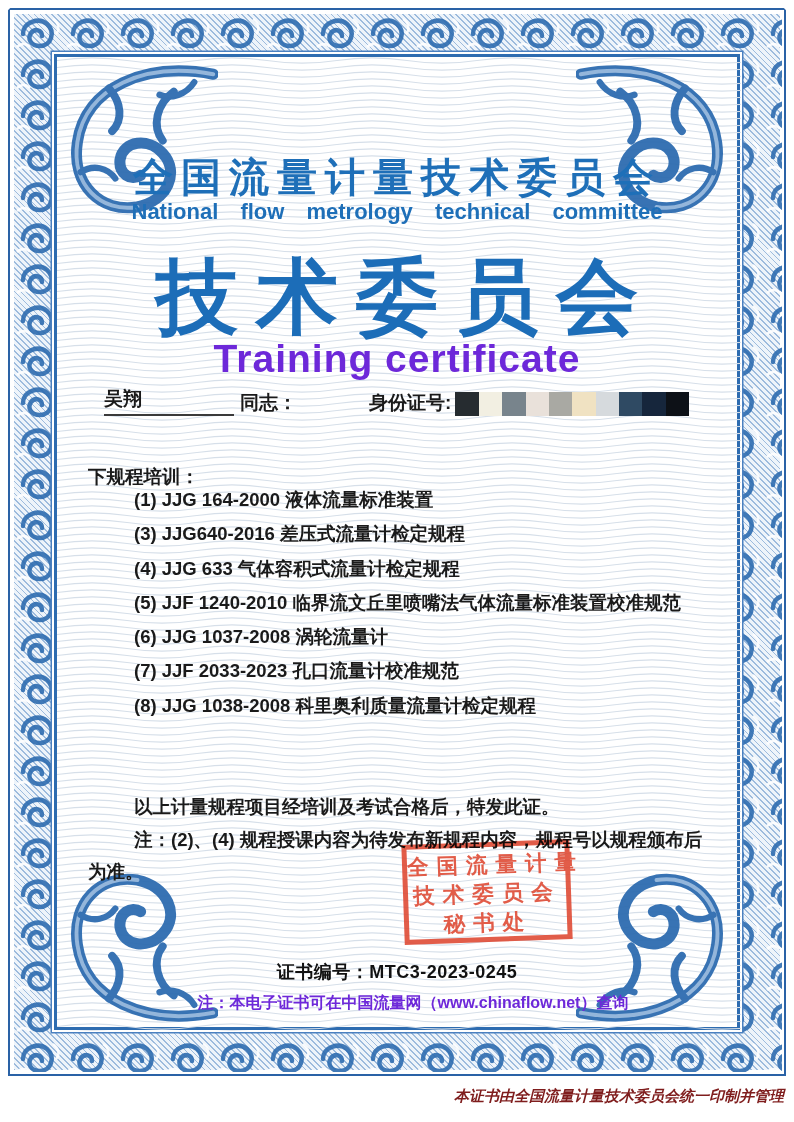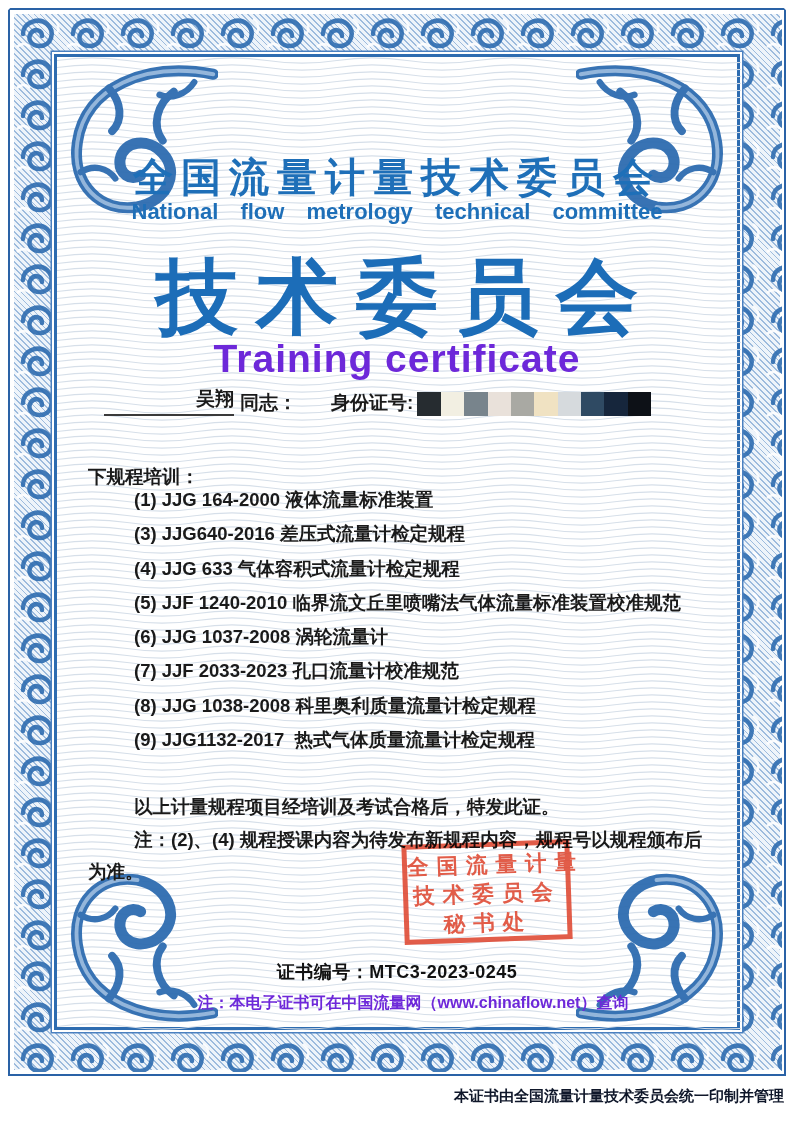--- a/index.html
+++ b/index.html
@@ -42,44 +42,44 @@
     color:#1c6db8;font-size:82px;font-weight:bold;letter-spacing:18px;text-indent:18px;white-space:nowrap;
   }
   .title-en{
     position:absolute;top:337px;left:0;width:100%;text-align:center;
     color:#6d28d9;font-size:39px;font-weight:bold;letter-spacing:1px;
   }
   .recipient-row{
     position:absolute;top:386px;left:104px;display:flex;align-items:flex-end;
     color:#1a1a1a;font-size:19px;font-weight:bold;
   }
-  .name-underlined{display:inline-block;width:130px;text-align:right;border-bottom:2px solid #3a3a3a;padding-bottom:2px;}
+  .name-underlined{display:inline-block;width:130px;text-align:left;border-bottom:2px solid #3a3a3a;padding-bottom:2px;}
   .honorific{margin-left:6px;}
-  .id-label{margin-left:34px;}
+  .id-label{margin-left:72px;}
   .id-blocks{display:inline-flex;margin-left:4px;vertical-align:middle;}
   .id-block{width:23.4px;height:24px;}
   .body-text{color:#1a1a1a;font-weight:bold;font-size:18.5px;white-space:pre;}
   .intro-1{position:absolute;top:430px;left:160px;}
   .intro-2{position:absolute;top:464px;left:88px;}
   .courses{position:absolute;top:483px;left:134px;list-style:none;margin:0;padding:0;}
   .courses li{line-height:34.3px;white-space:pre;color:#1a1a1a;font-weight:bold;font-size:18.5px;}
   .conclusion{position:absolute;top:794px;left:134px;}
   .note-1{position:absolute;top:827px;left:134px;}
   .note-2{position:absolute;top:859px;left:88px;}
   .signature{position:absolute;top:874px;left:318px;width:334px;text-align:center;line-height:32px;color:#1a1a1a;font-weight:bold;font-size:18.5px;white-space:nowrap;}
   .seal{
     position:absolute;left:403px;top:842px;width:158px;height:86px;
     border:5px solid #de4630;transform:rotate(-2deg);
     mix-blend-mode:multiply;opacity:.88;text-align:center;
     color:#de4630;font-weight:bold;font-size:21.5px;letter-spacing:8px;line-height:29px;
     padding-top:4px;white-space:nowrap;
   }
   .cert-no{position:absolute;top:960px;left:0;width:100%;text-align:center;color:#111;font-weight:bold;font-size:18px;letter-spacing:.5px;}
   .query-note{position:absolute;top:993px;left:16px;width:100%;text-align:center;color:#6d28d9;font-weight:bold;font-size:16px;}
-  .managed-by{position:absolute;top:1087px;right:10px;color:#0f172a;font-weight:bold;font-size:15px;white-space:nowrap;}
+  .managed-by{position:absolute;top:1087px;right:10px;color:#7f1d1d;font-weight:bold;font-size:15px;white-space:nowrap;font-style:italic;}
   .hidden-defs{position:absolute;width:0;height:0;overflow:hidden;}
 </style>
 </head>
 <body>
 
 <svg class="hidden-defs" aria-hidden="true">
   <defs>
     <g id="flourish" fill="none" stroke="#2e6cb0" stroke-linecap="round">
       <path d="M97,9 C54,1 16,17 11,52 C7,79 26,97 49,93 C68,89 76,71 65,59 C56,49 40,51 38,63 C37,72 45,77 51,73" stroke-width="7"></path>
       <path d="M97,9 C54,1 16,17 11,52 C7,79 26,97 49,93" stroke="#8fb3da" stroke-width="2.5"></path>
@@ -153,21 +153,20 @@
     <div class="body-text intro-2">下规程培训：</div>
 
     <ol class="courses">
       <li>(1) JJG 164-2000 液体流量标准装置</li>
       <li>(3) JJG640-2016 差压式流量计检定规程</li>
       <li>(4) JJG 633 气体容积式流量计检定规程</li>
       <li>(5) JJF 1240-2010 临界流文丘里喷嘴法气体流量标准装置校准规范</li>
       <li>(6) JJG 1037-2008 涡轮流量计</li>
       <li>(7) JJF 2033-2023 孔口流量计校准规范</li>
       <li>(8) JJG 1038-2008 科里奥利质量流量计检定规程</li>
-      <li>(9) JJG1132-2017  热式气体质量流量计检定规程</li>
     </ol>
 
     <div class="body-text conclusion">以上计量规程项目经培训及考试合格后，特发此证。</div>
     <div class="body-text note-1">注：(2)、(4) 规程授课内容为待发布新规程内容，规程号以规程颁布后</div>
     <div class="body-text note-2">为准。</div>
 
 
     <div class="seal">
       <div>全国流量计量</div>
       <div>技术委员会</div>

